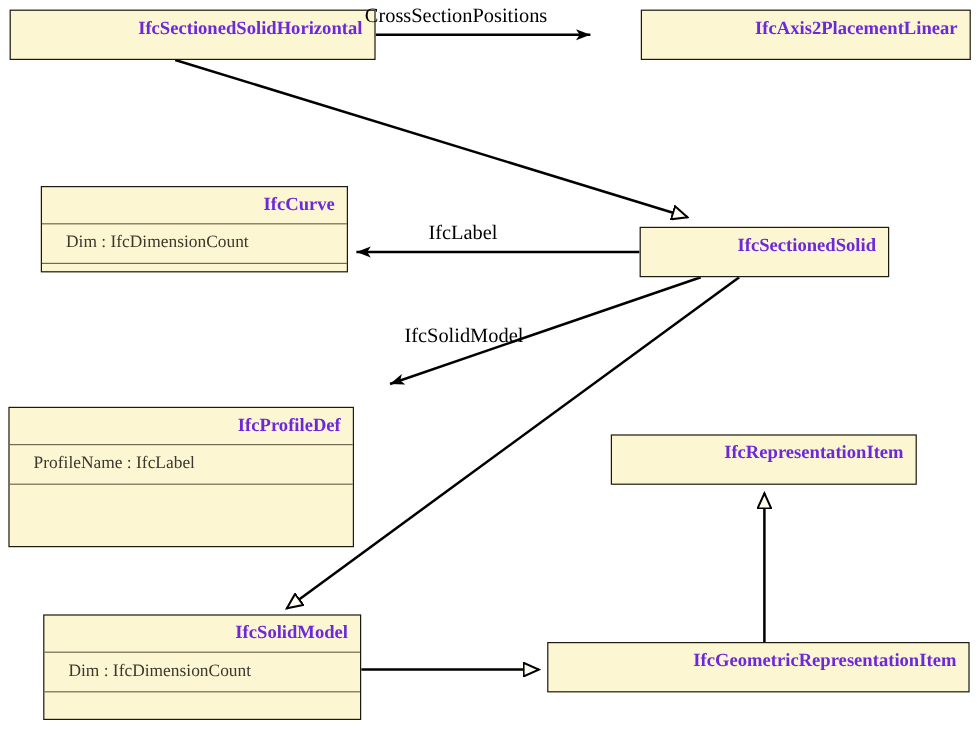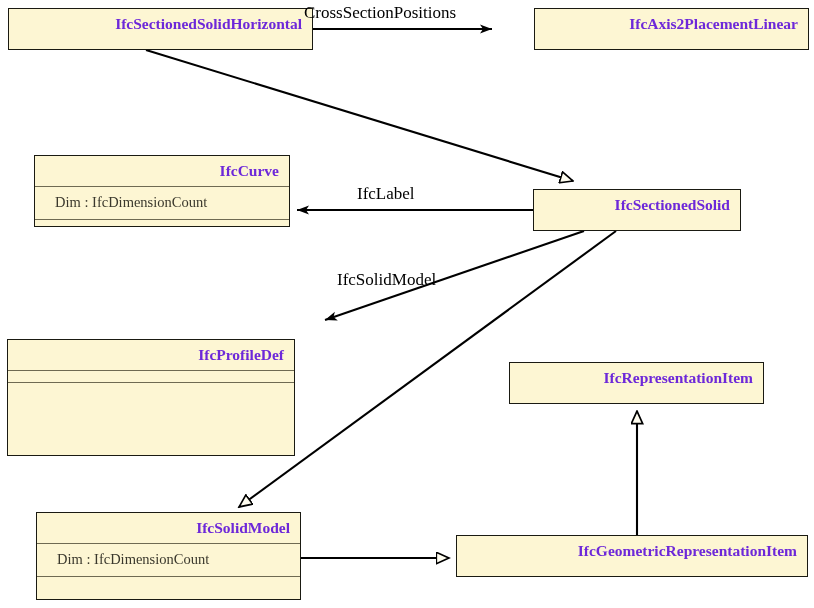--- a/index.html
+++ b/index.html
@@ -129,20 +129,21 @@
   </div>
 
   <div class="uml-class" style="left:533px; top:189px; width:208px; height:42px;">
     <div class="cls-title">IfcSectionedSolid</div>
   </div>
 
   <div class="uml-class" style="left:7px; top:339px; width:288px; height:117px;">
     <div class="cls-title">IfcProfileDef</div>
     <div class="cls-sep"></div>
     <div class="cls-attrs">
+      <div>ProfileName : IfcLabel</div>
     </div>
     <div class="cls-sep"></div>
     <div class="cls-attrs cls-empty"></div>
   </div>
 
   <div class="uml-class" style="left:509px; top:362px; width:255px; height:42px;font-family:Liberation Serif, serif;">
     <div class="cls-title">IfcRepresentationItem</div>
   </div>
 
   <div class="uml-class" style="left:36px; top:512px; width:265px; height:88px;">

